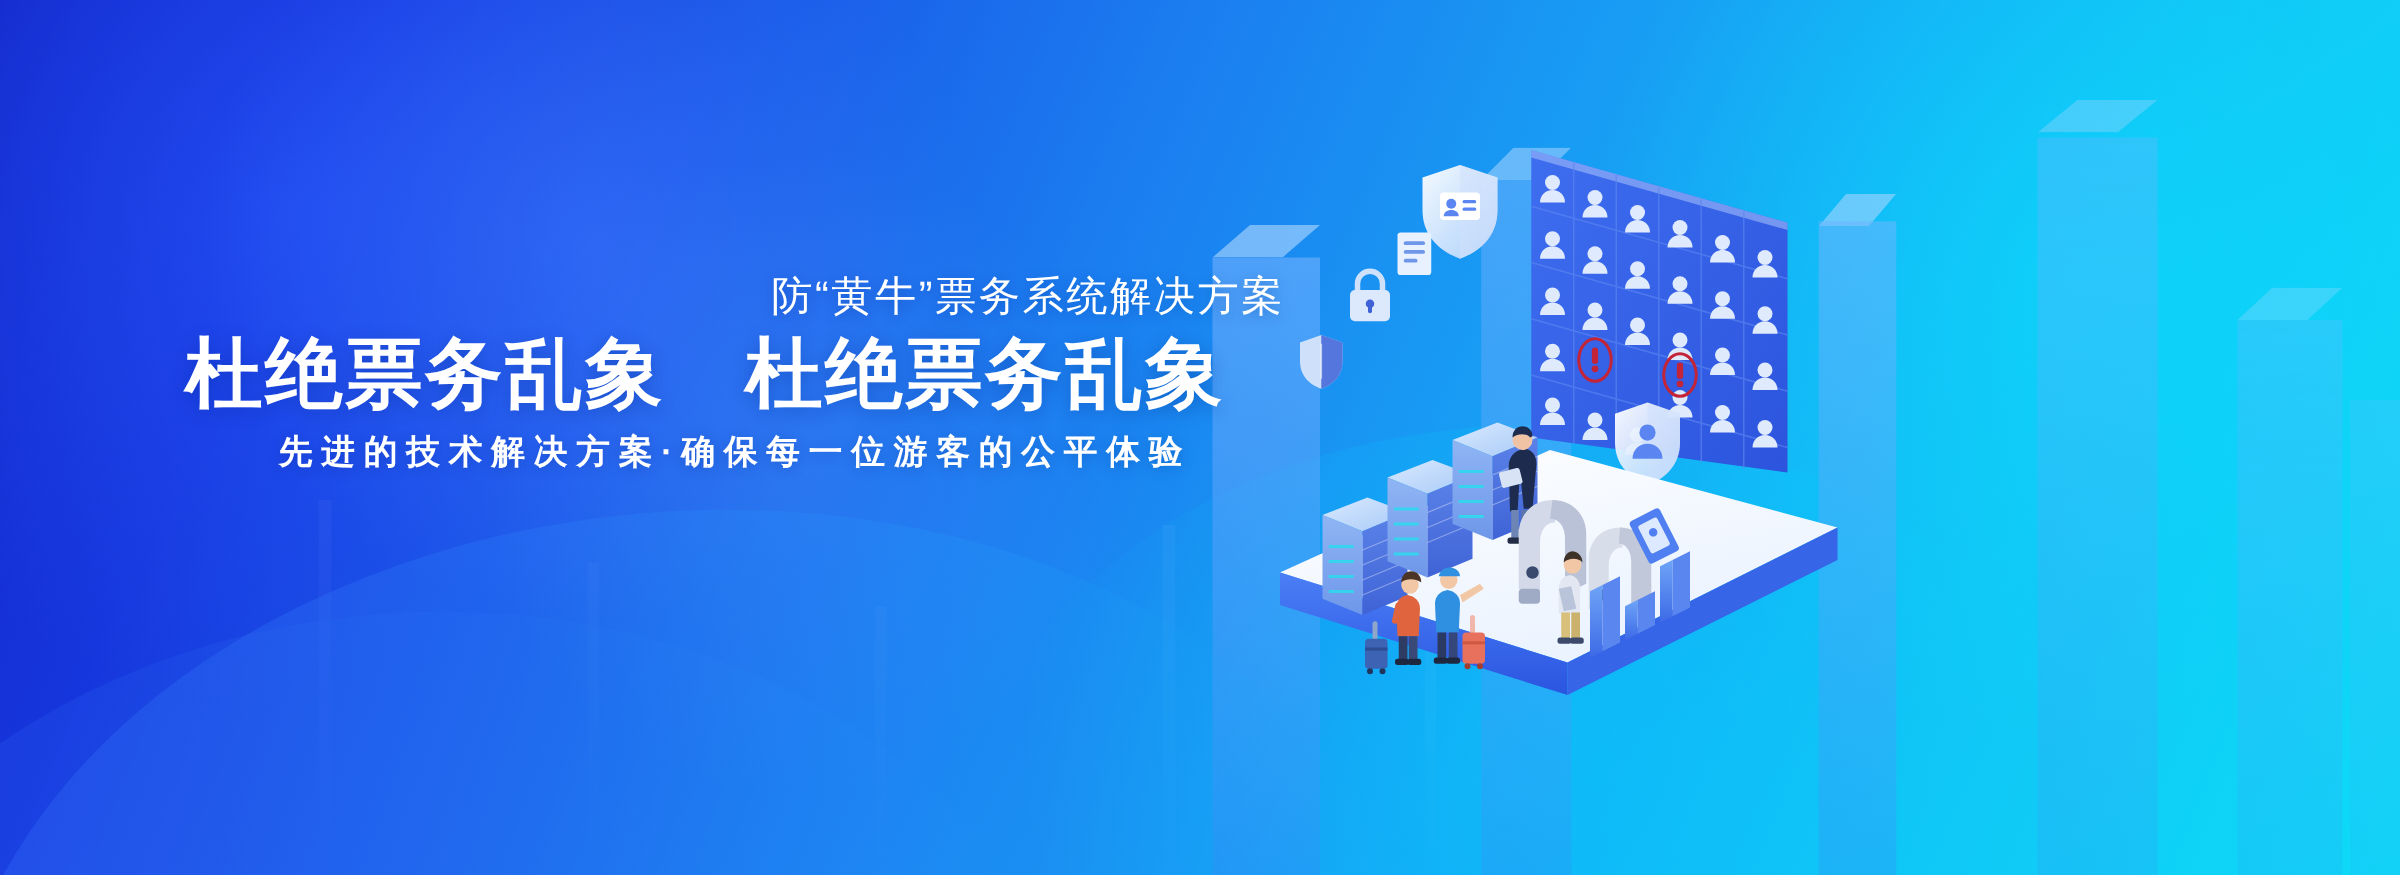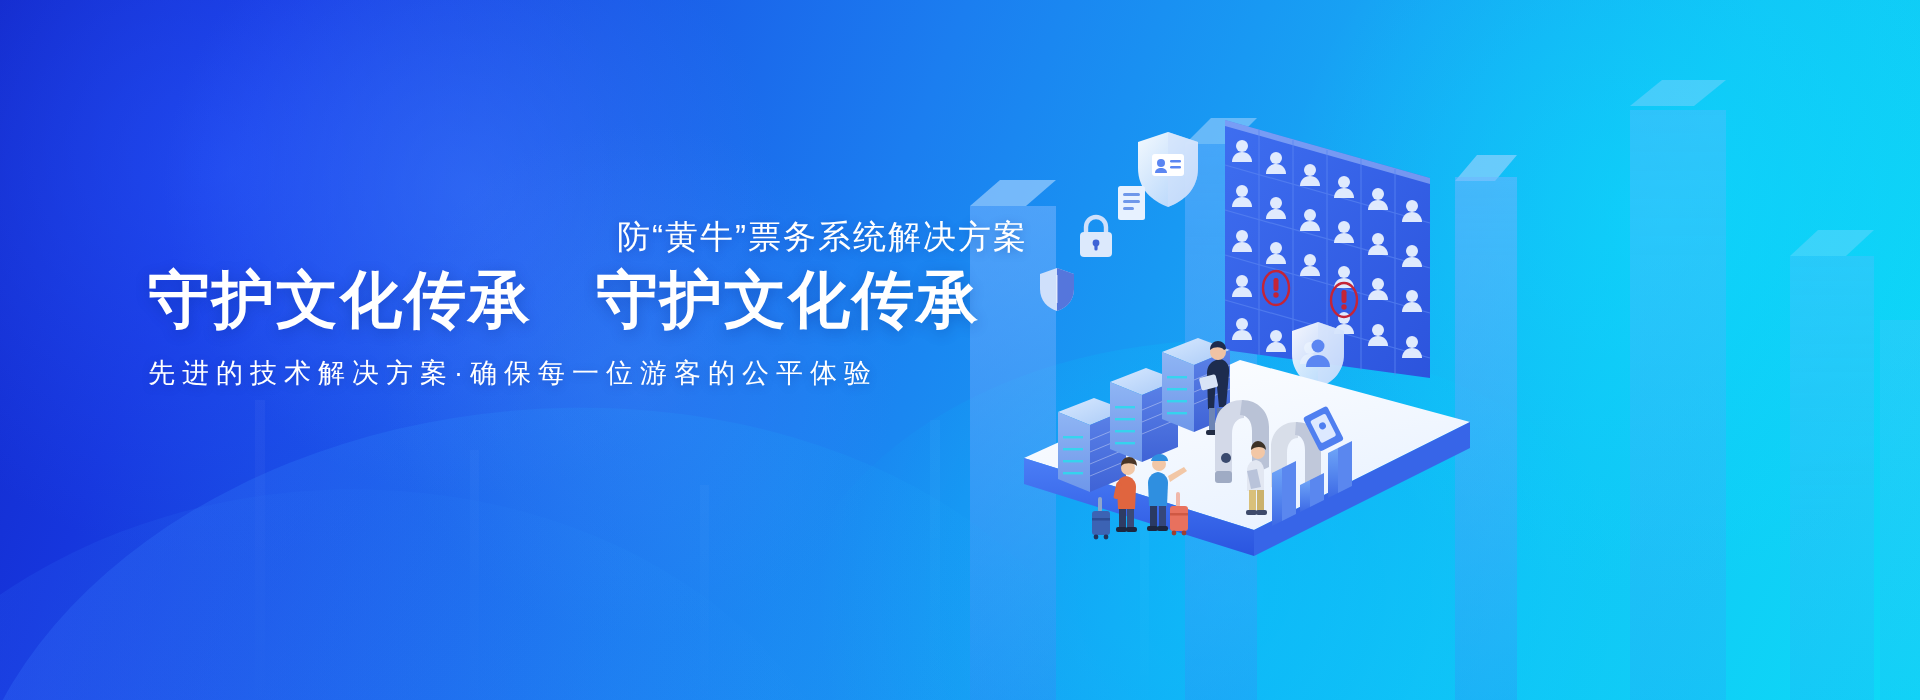--- a/index.html
+++ b/index.html
@@ -45,23 +45,23 @@
   .prism .face-t{position:absolute;left:0;top:0;height:26px;width:100%;
     background:rgba(175,215,255,.62);}
 
   
   .copy{position:absolute;left:148px;top:216px;width:880px;}
   .eyebrow{color:#ffffff;font-size:33px;line-height:1.25;letter-spacing:2px;
     font-weight:400;text-shadow:0 2px 10px rgba(0,30,120,.28);white-space:nowrap;text-align:right;}
   .headline{color:#ffffff;font-size:62px;line-height:1.18;font-weight:700;
     letter-spacing:2px;margin-top:6px;white-space:nowrap;
     text-shadow:0 3px 14px rgba(0,36,130,.32);}
-  .subtitle{color:#ffffff;font-size:27px;line-height:1.3;font-weight:400;
-    letter-spacing:7px;margin-top:20px;white-space:nowrap;
-    text-shadow:0 2px 10px rgba(0,30,120,.26);}
+  .subtitle{color:#ffffff;font-size:27px;line-height:1.3;font-weight:700;
+    letter-spacing:7px;margin-top:8px;white-space:nowrap;
+    text-shadow:0 2px 10px rgba(0,30,120,.26);text-align:center;}
 
   
   .art{position:absolute;left:1010px;top:60px;width:470px;height:620px;}
   .art svg{display:block;}
 </style>
 </head>
 <body>
 
 <div id="banner">
 
@@ -464,17 +464,17 @@
         <polygon points="290,425 304,418 314,413 300,420" fill="#9dc0fb"></polygon>
         <polygon points="318,438 328,433 328,388 318,393" fill="url(#gBar)"></polygon>
         <polygon points="328,433 342,426 342,381 328,388" fill="#5a87ef"></polygon>
         <polygon points="318,393 332,386 342,381 328,388" fill="#9dc0fb"></polygon>
       </g>
     </svg>
   </div>
 
   <div class="copy">
     <div class="eyebrow">防“黄牛”票务系统解决方案</div>
-    <div class="headline">守护文化传承　守护文化传承</div>
+    <div class="headline">杜绝票务乱象　杜绝票务乱象</div>
     <div class="subtitle">先进的技术解决方案·确保每一位游客的公平体验</div>
   </div>
 
 </div>
 
 </body></html>

